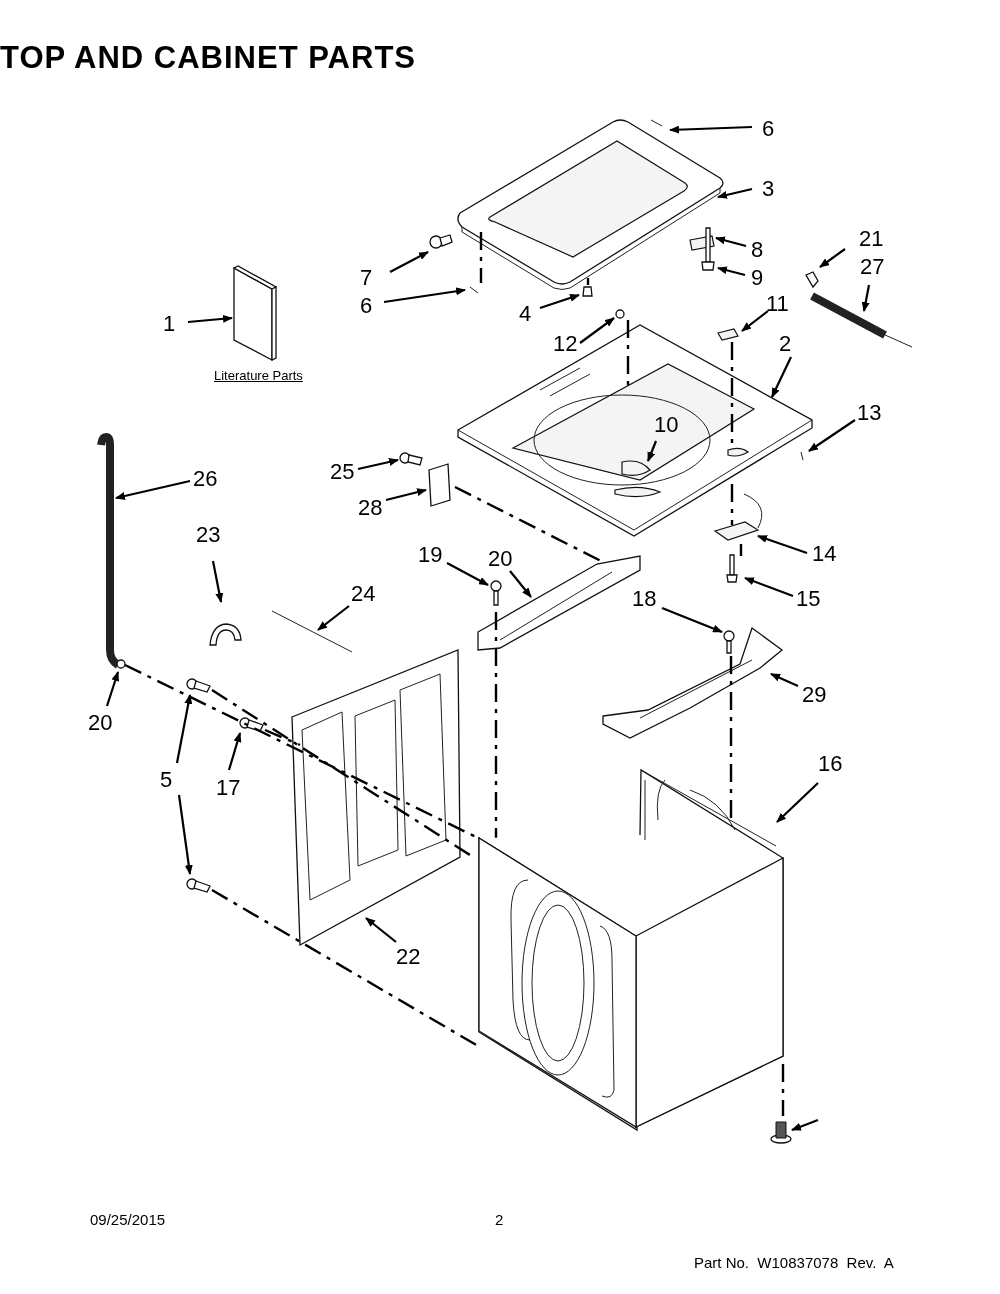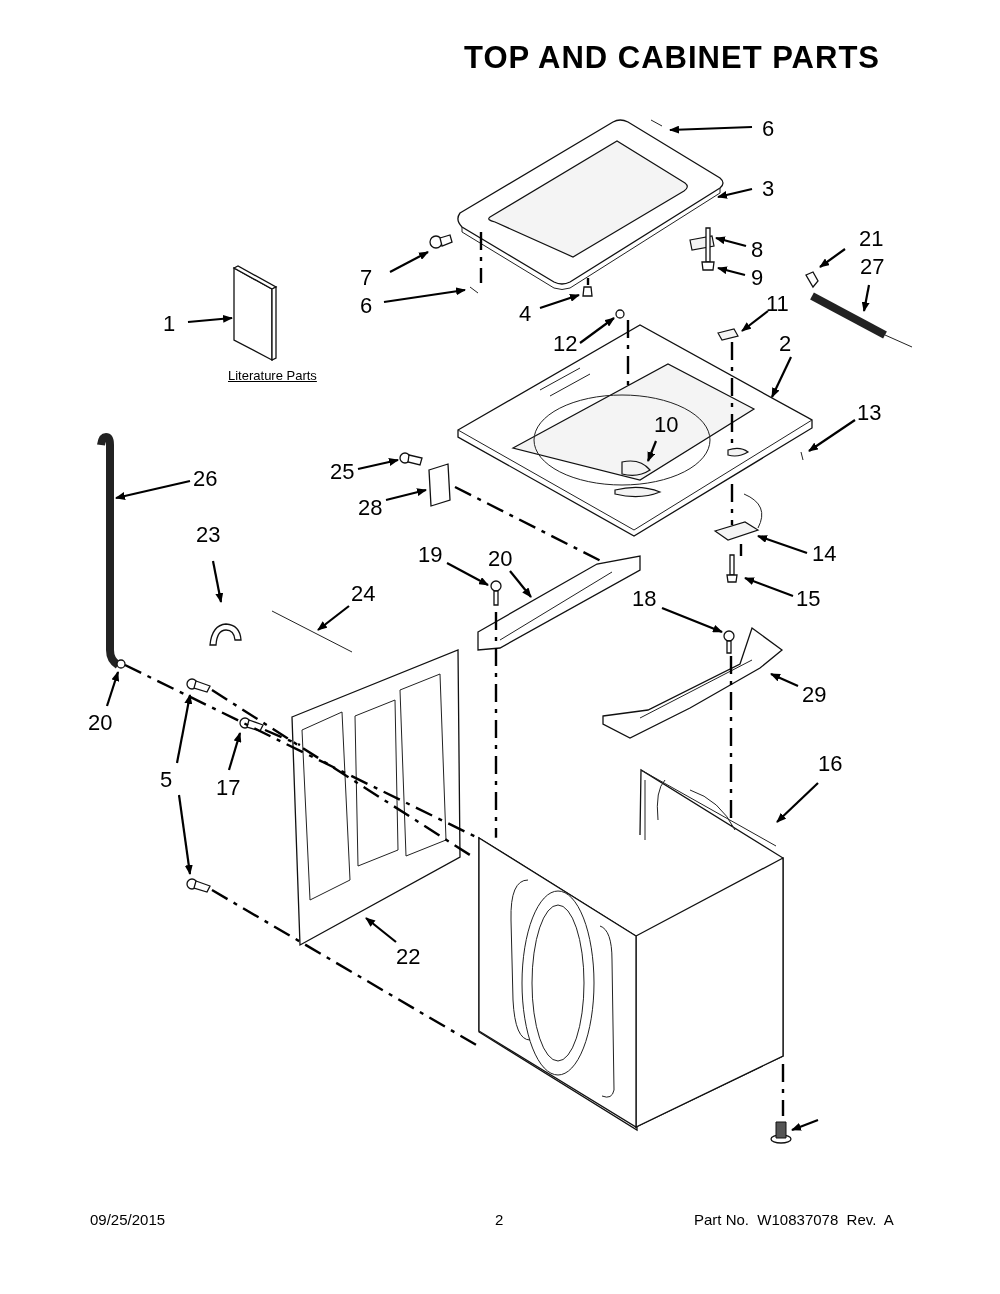--- a/index.html
+++ b/index.html
@@ -1,26 +1,26 @@
 <!DOCTYPE html>
 <html><head>
 <meta charset="utf-8">
 <style>
   html,body{margin:0;padding:0;background:#fff;}
   body{width:1000px;height:1294px;position:relative;overflow:hidden;font-family:"Liberation Sans",sans-serif;color:#000;}
-  #title{position:absolute;left:0;width:880px;top:40px;text-align:right;font-size:31px;font-weight:bold;letter-spacing:1px;}
+  #title{position:absolute;left:0;width:880px;top:40px;text-align:left;font-size:31px;font-weight:bold;letter-spacing:1px;}
   svg#diagram{position:absolute;left:0;top:0;}
   .lbl{font-family:"Liberation Sans",sans-serif;font-size:22px;fill:#000;}
   .part{fill:#fff;stroke:#111;stroke-width:1.3;}
   .partg{fill:#f4f4f4;stroke:#111;stroke-width:1.2;}
   .thin{fill:none;stroke:#222;stroke-width:1;}
   .dash{fill:none;stroke:#000;stroke-width:2.4;stroke-dasharray:18 7 4 7;}
   .arrow{stroke:#000;stroke-width:2.2;fill:none;}
   .footer{position:absolute;top:1211px;font-size:15px;text-align:right;}
-  #lit{position:absolute;left:228px;top:368px;font-size:13px;text-decoration:underline;}
+  #lit{position:absolute;left:214px;top:368px;font-size:13px;text-decoration:underline;}
 </style>
 </head>
 <body>
 
 <div id="title">TOP AND CABINET PARTS</div>
 
 <svg id="diagram" width="1000" height="1294" viewBox="0 0 1000 1294">
   <defs>
     <marker id="ah" markerWidth="10" markerHeight="8" refX="9" refY="4" orient="auto" markerUnits="userSpaceOnUse">
       <path d="M0,0 L10,4 L0,8 Z" fill="#000"></path>
@@ -250,13 +250,13 @@
   <text class="lbl" x="216" y="795">17</text>
   <text class="lbl" x="818" y="771">16</text>
   <text class="lbl" x="396" y="964">22</text>
   <text class="lbl" x="820" y="1127"></text>
 </svg>
 
 <div id="lit">Literature Parts</div>
 
 <div class="footer" style="left:90px;">09/25/2015</div>
 <div class="footer" style="left:495px;">2</div>
-<div class="footer" style="left:694px;white-space:pre;">Part No.  W10837078  Rev.  A</div>
+<div class="footer" style="left:694px;white-space:pre;margin-top:43px;">Part No.  W10837078  Rev.  A</div>
 
 </body></html>

